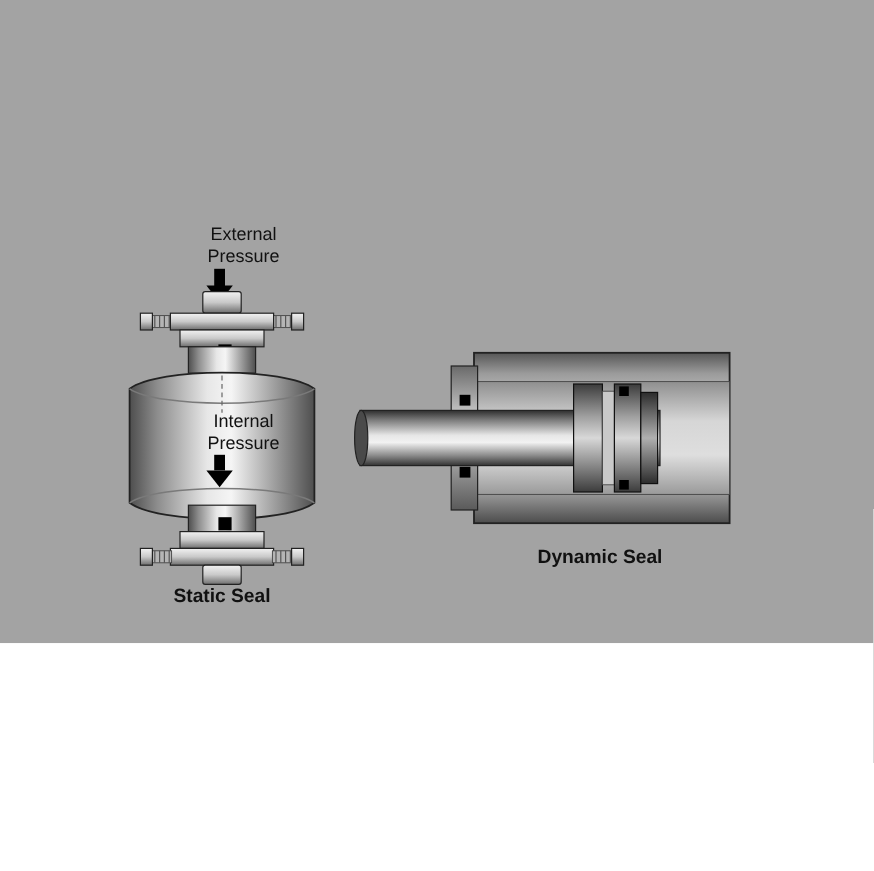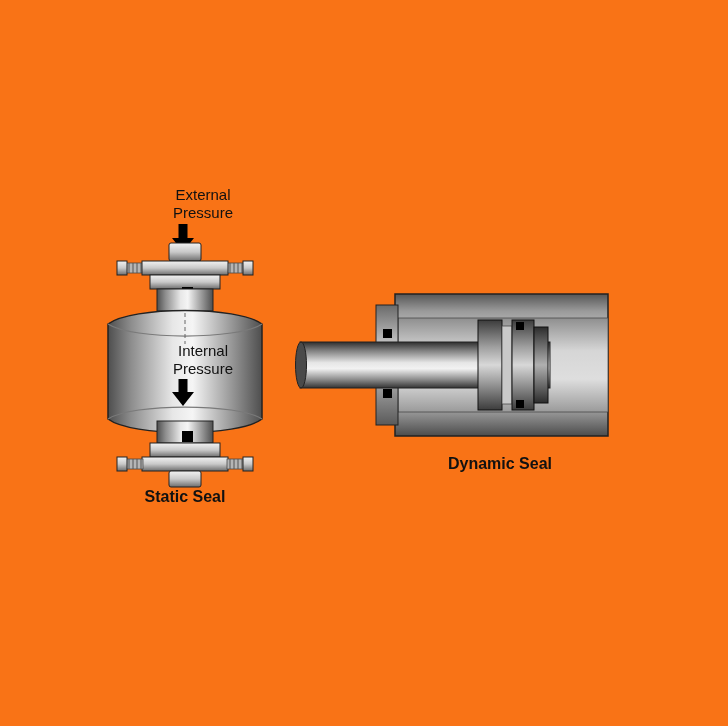--- a/index.html
+++ b/index.html
@@ -3,22 +3,22 @@
 <meta charset="utf-8">
 <style>
   html, body {
     margin: 0;
     padding: 0;
     background: #ffffff;
   }
   .canvas {
     position: relative;
     width: 728px;
-    height: 726px;
-    background: #f97316;
+    height: 536px;
+    background: #a3a3a3;
     overflow: hidden;
   }
   svg { display: block; }
   text {
     font-family: "Liberation Sans", sans-serif;
     text-anchor: middle;
     fill: #111111;
   }
   .label   { font-size: 15px; font-weight: 400; }
   .caption { font-size: 16px; font-weight: 700; }

